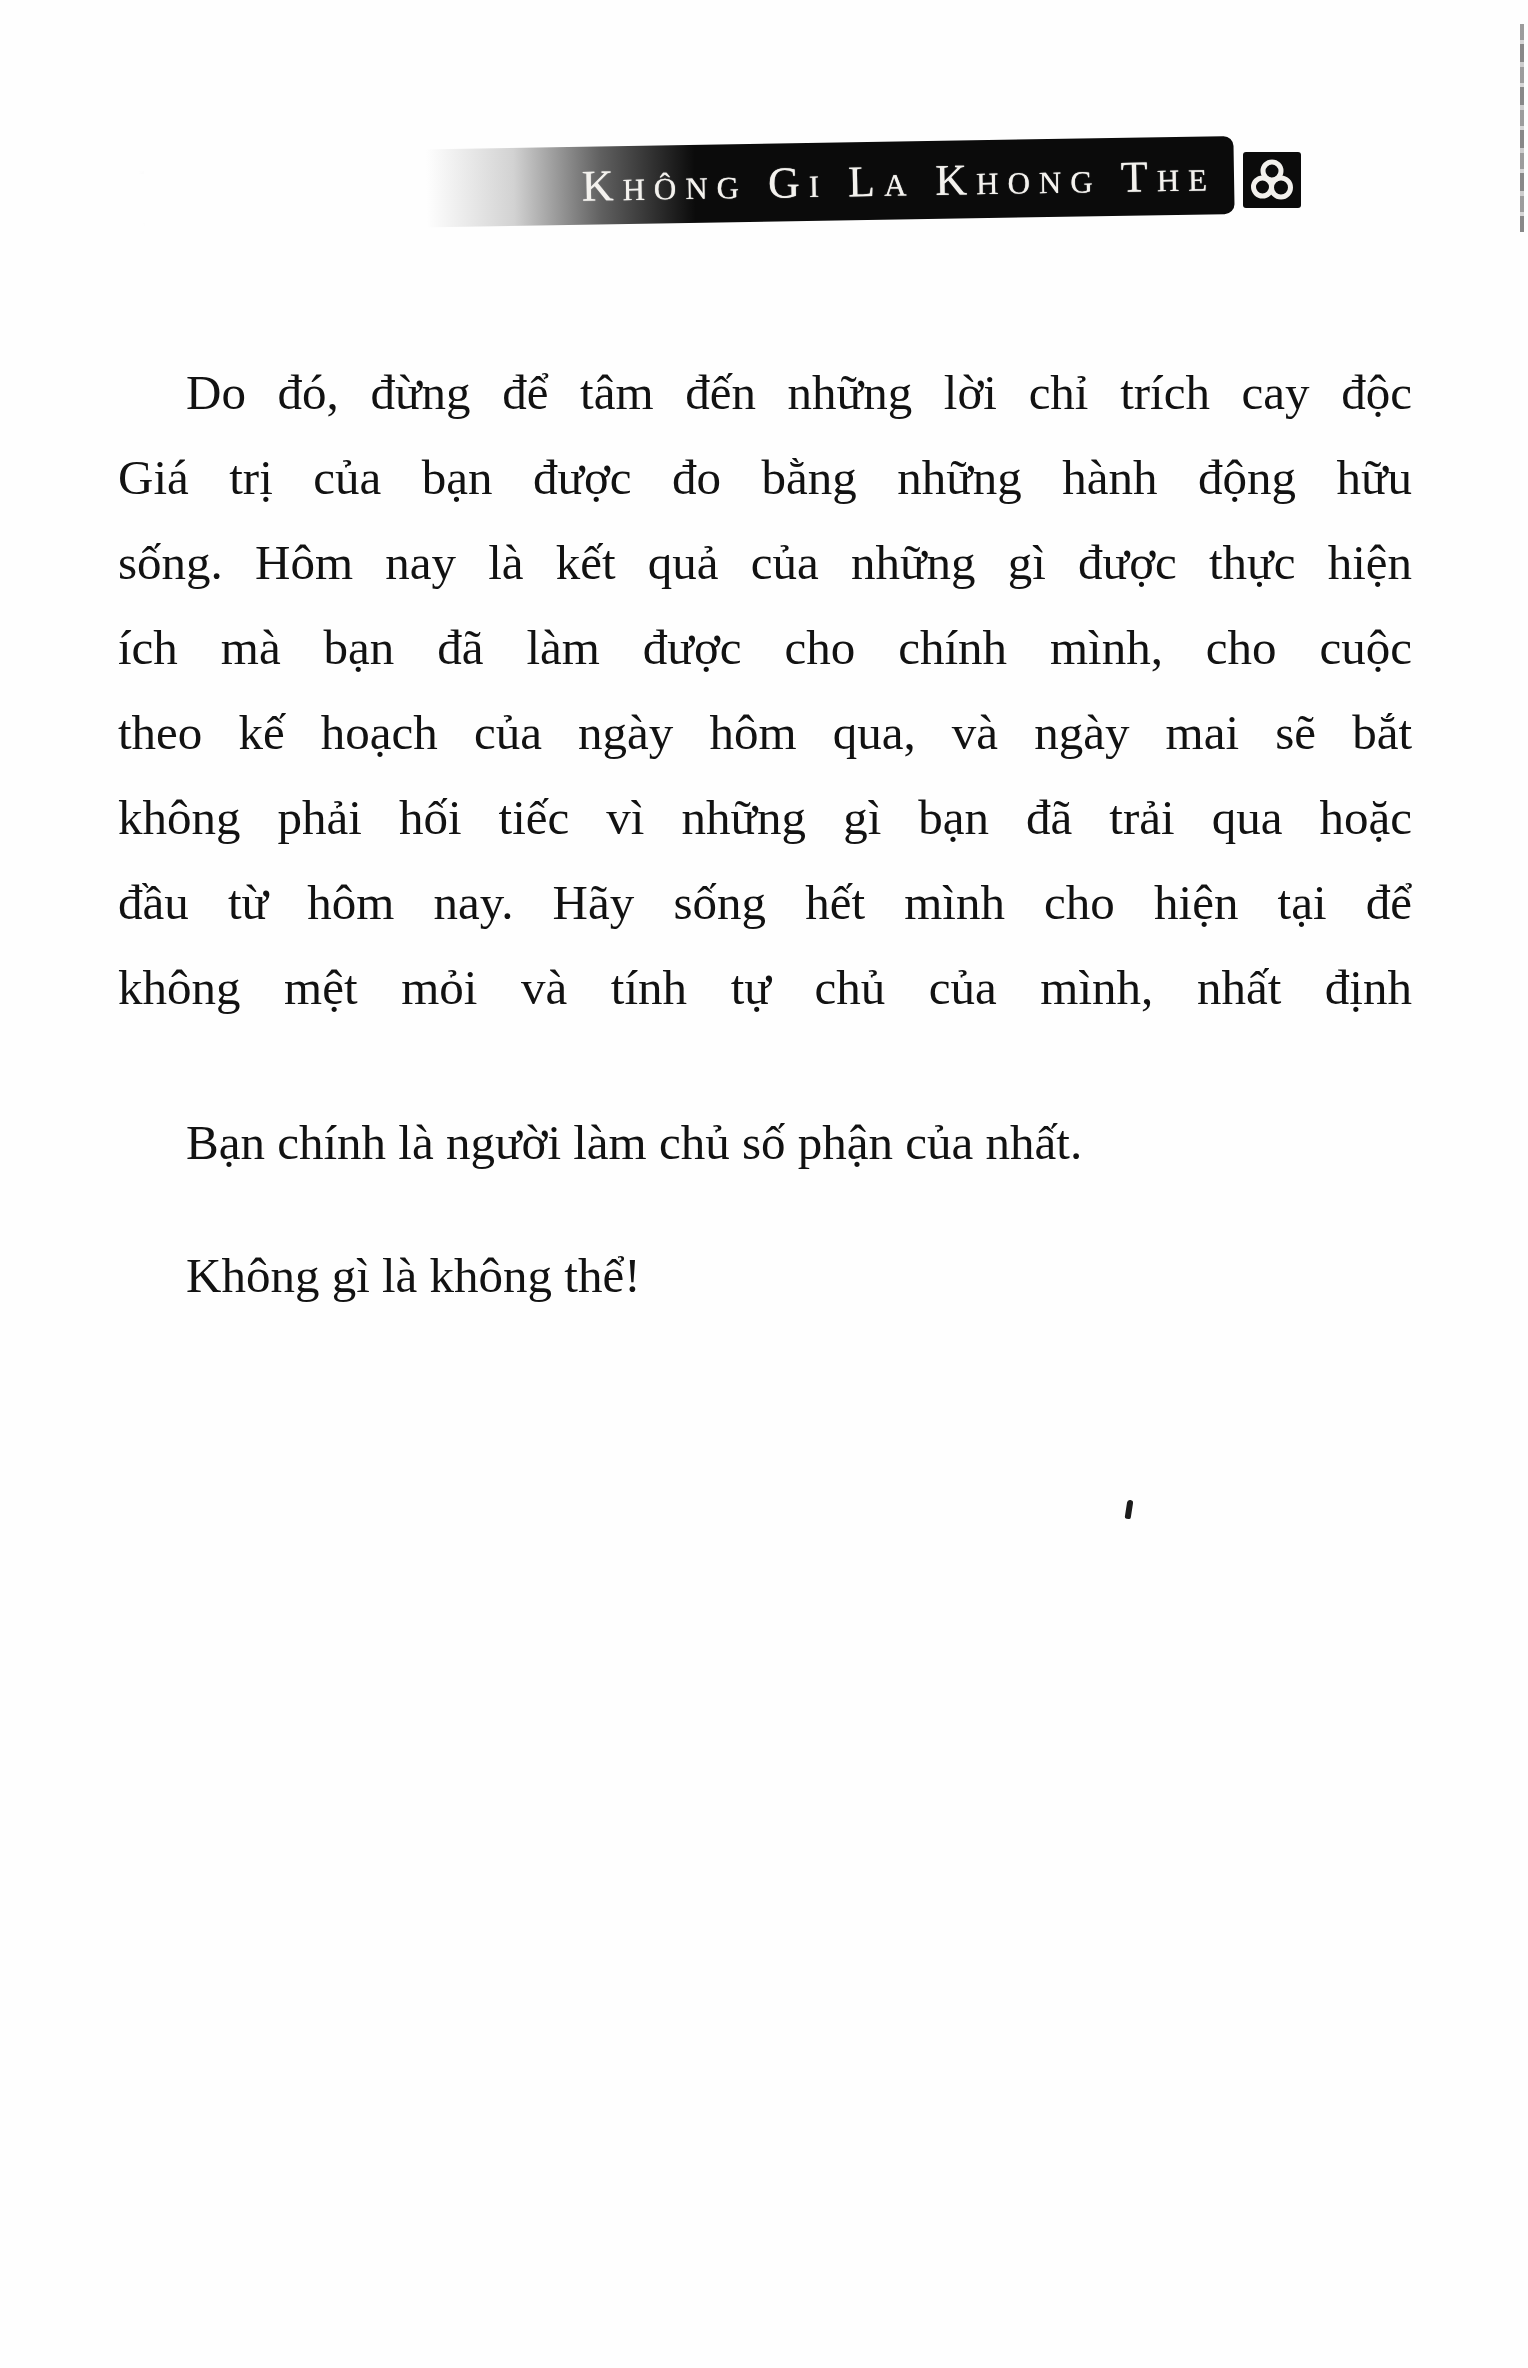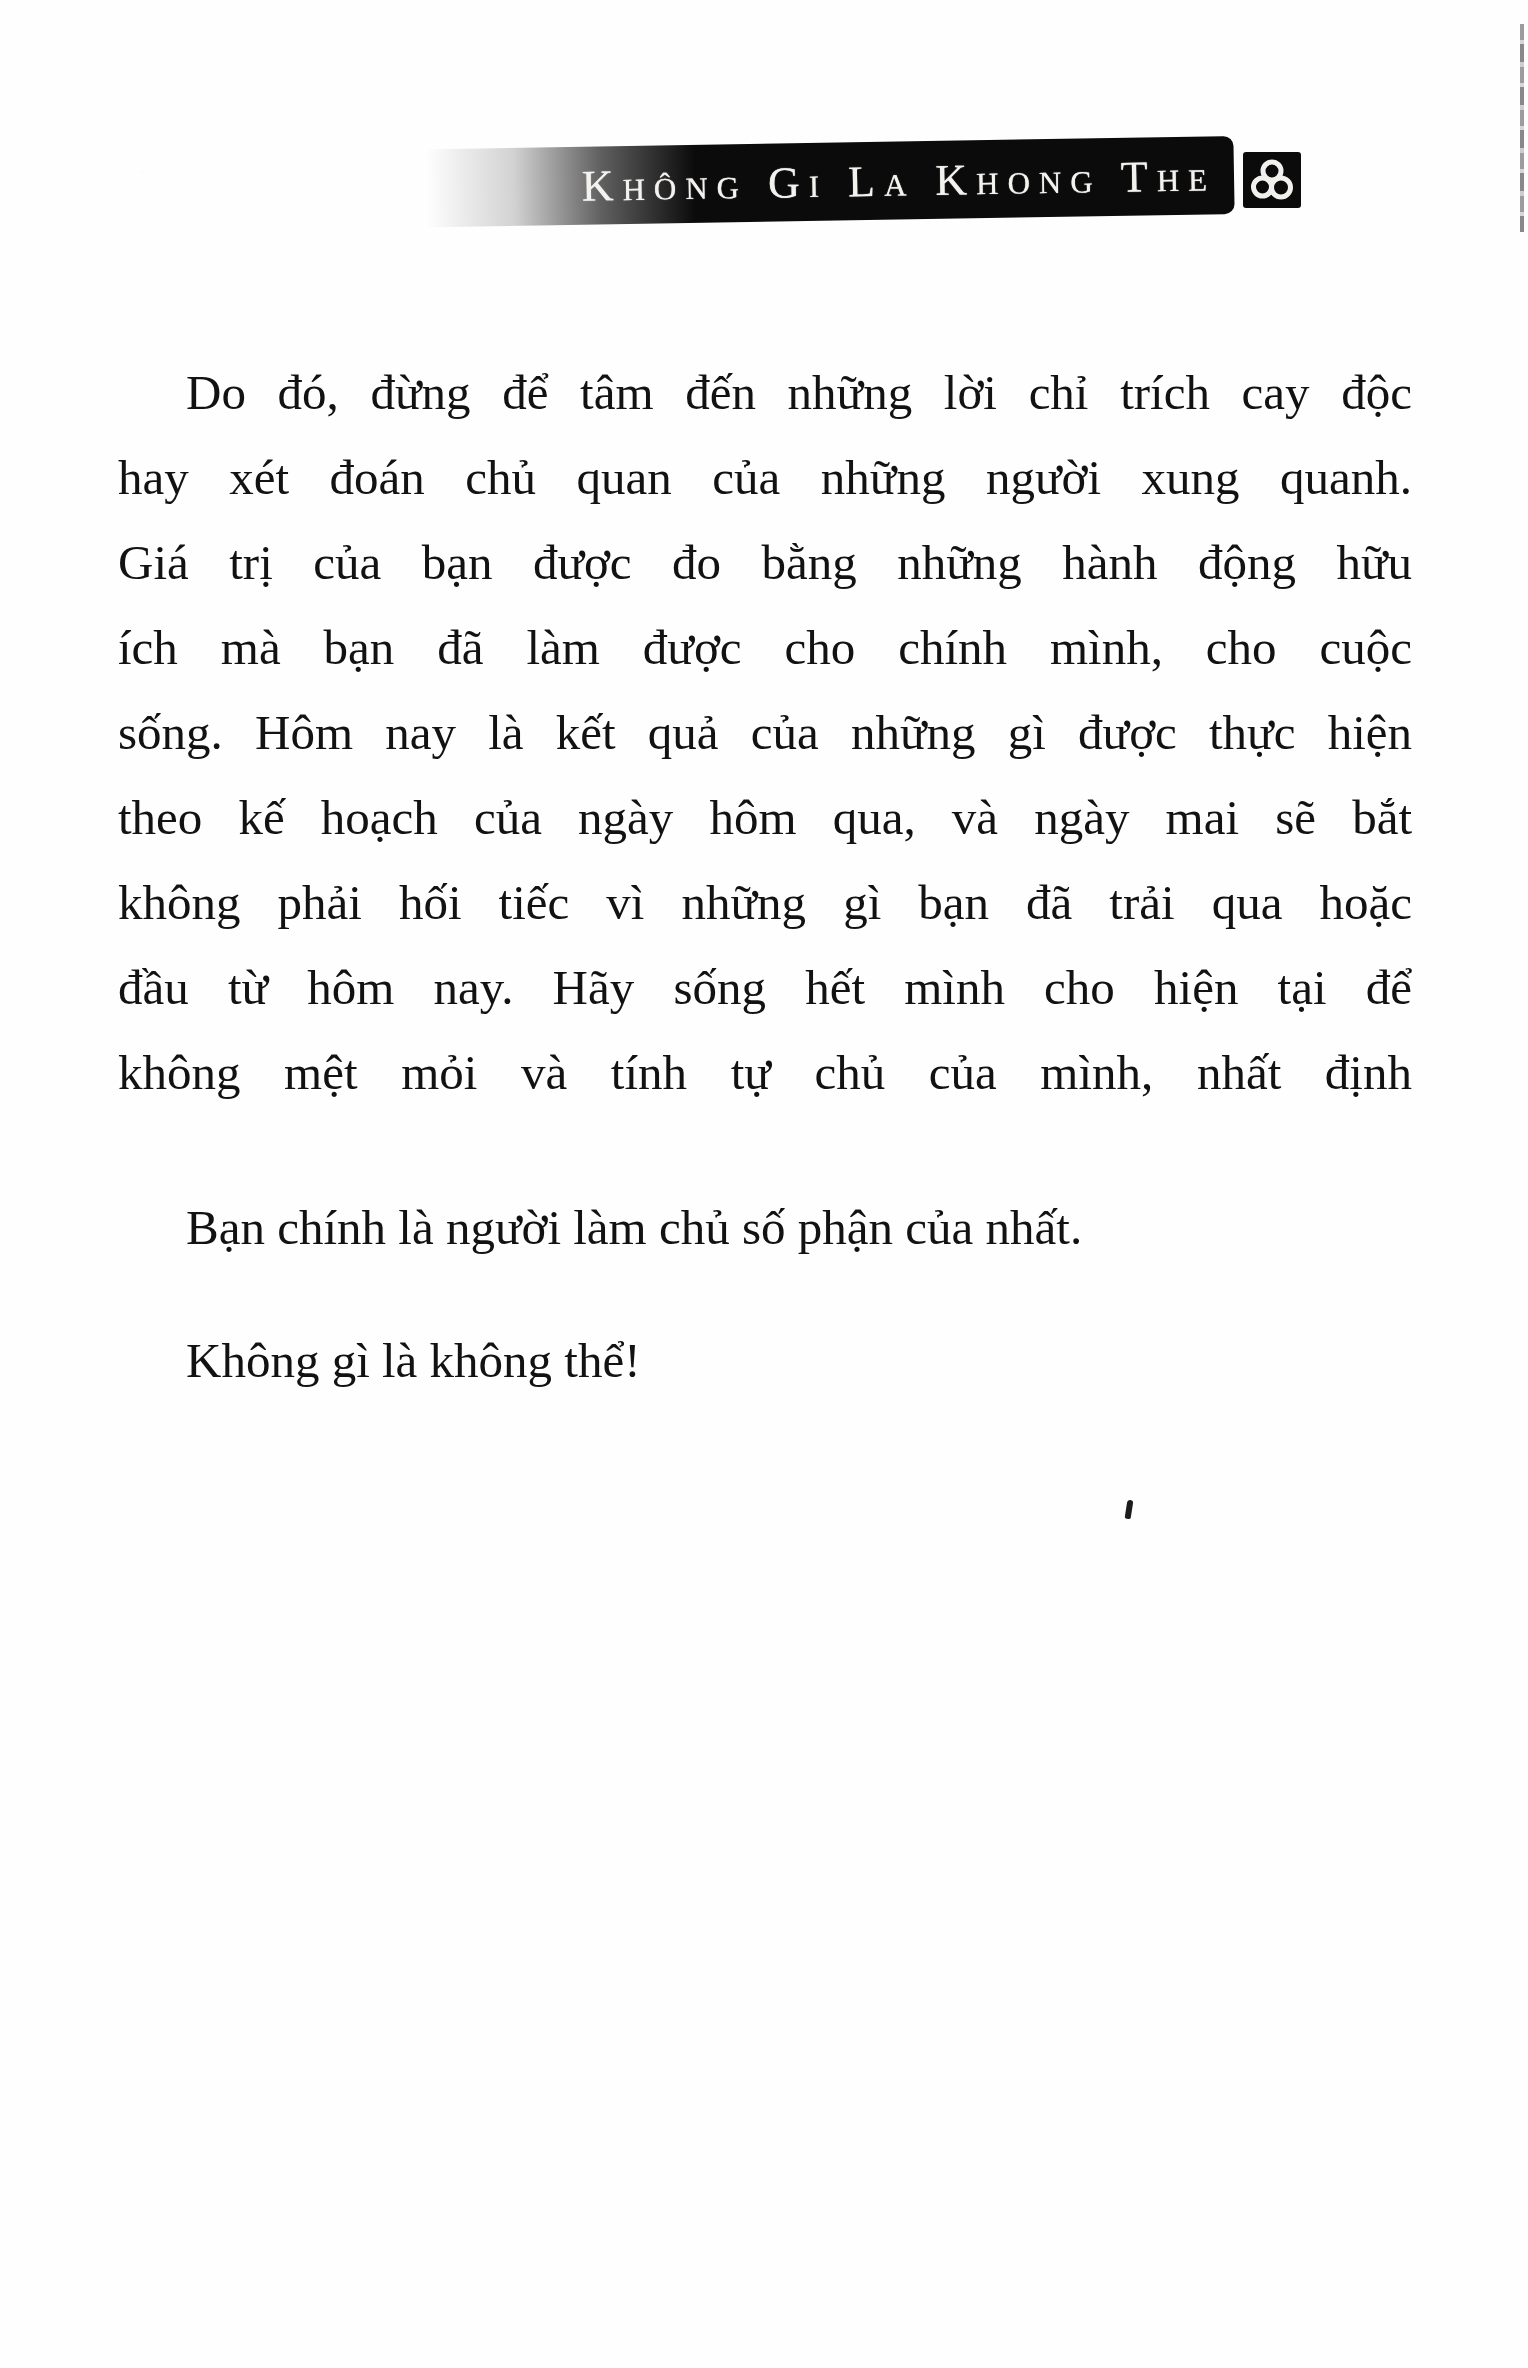--- a/index.html
+++ b/index.html
@@ -118,24 +118,23 @@
       <circle cx="32" cy="29.5" r="9.5" fill="none" stroke="#f2f0ec" stroke-width="5"></circle>
     </svg>
   </div>
 
   <div class="edge-artifact"></div>
 
   <main class="page-body">
 
     <div class="para">
       <div class="line indent">Do đó, đừng để tâm đến những lời chỉ trích cay độc</div>
-      <div class="line">hay xét đoán chủ quan của những người xung quanh.</div>
       <div class="line">Giá trị của bạn được đo bằng những hành động hữu</div>
+      <div class="line">sống. Hôm nay là kết quả của những gì được thực hiện</div>
       <div class="line">ích mà bạn đã làm được cho chính mình, cho cuộc</div>
-      <div class="line">sống. Hôm nay là kết quả của những gì được thực hiện</div>
       <div class="line">theo kế hoạch của ngày hôm qua, và ngày mai sẽ bắt</div>
       <div class="line">không phải hối tiếc vì những gì bạn đã trải qua hoặc</div>
       <div class="line">đầu từ hôm nay. Hãy sống hết mình cho hiện tại để</div>
       <div class="line">không mệt mỏi và tính tự chủ của mình, nhất định</div>
     </div>
 
     <div class="para para2">
       <div class="line indent last">Bạn chính là người làm chủ số phận của nhất.</div>
     </div>
 

